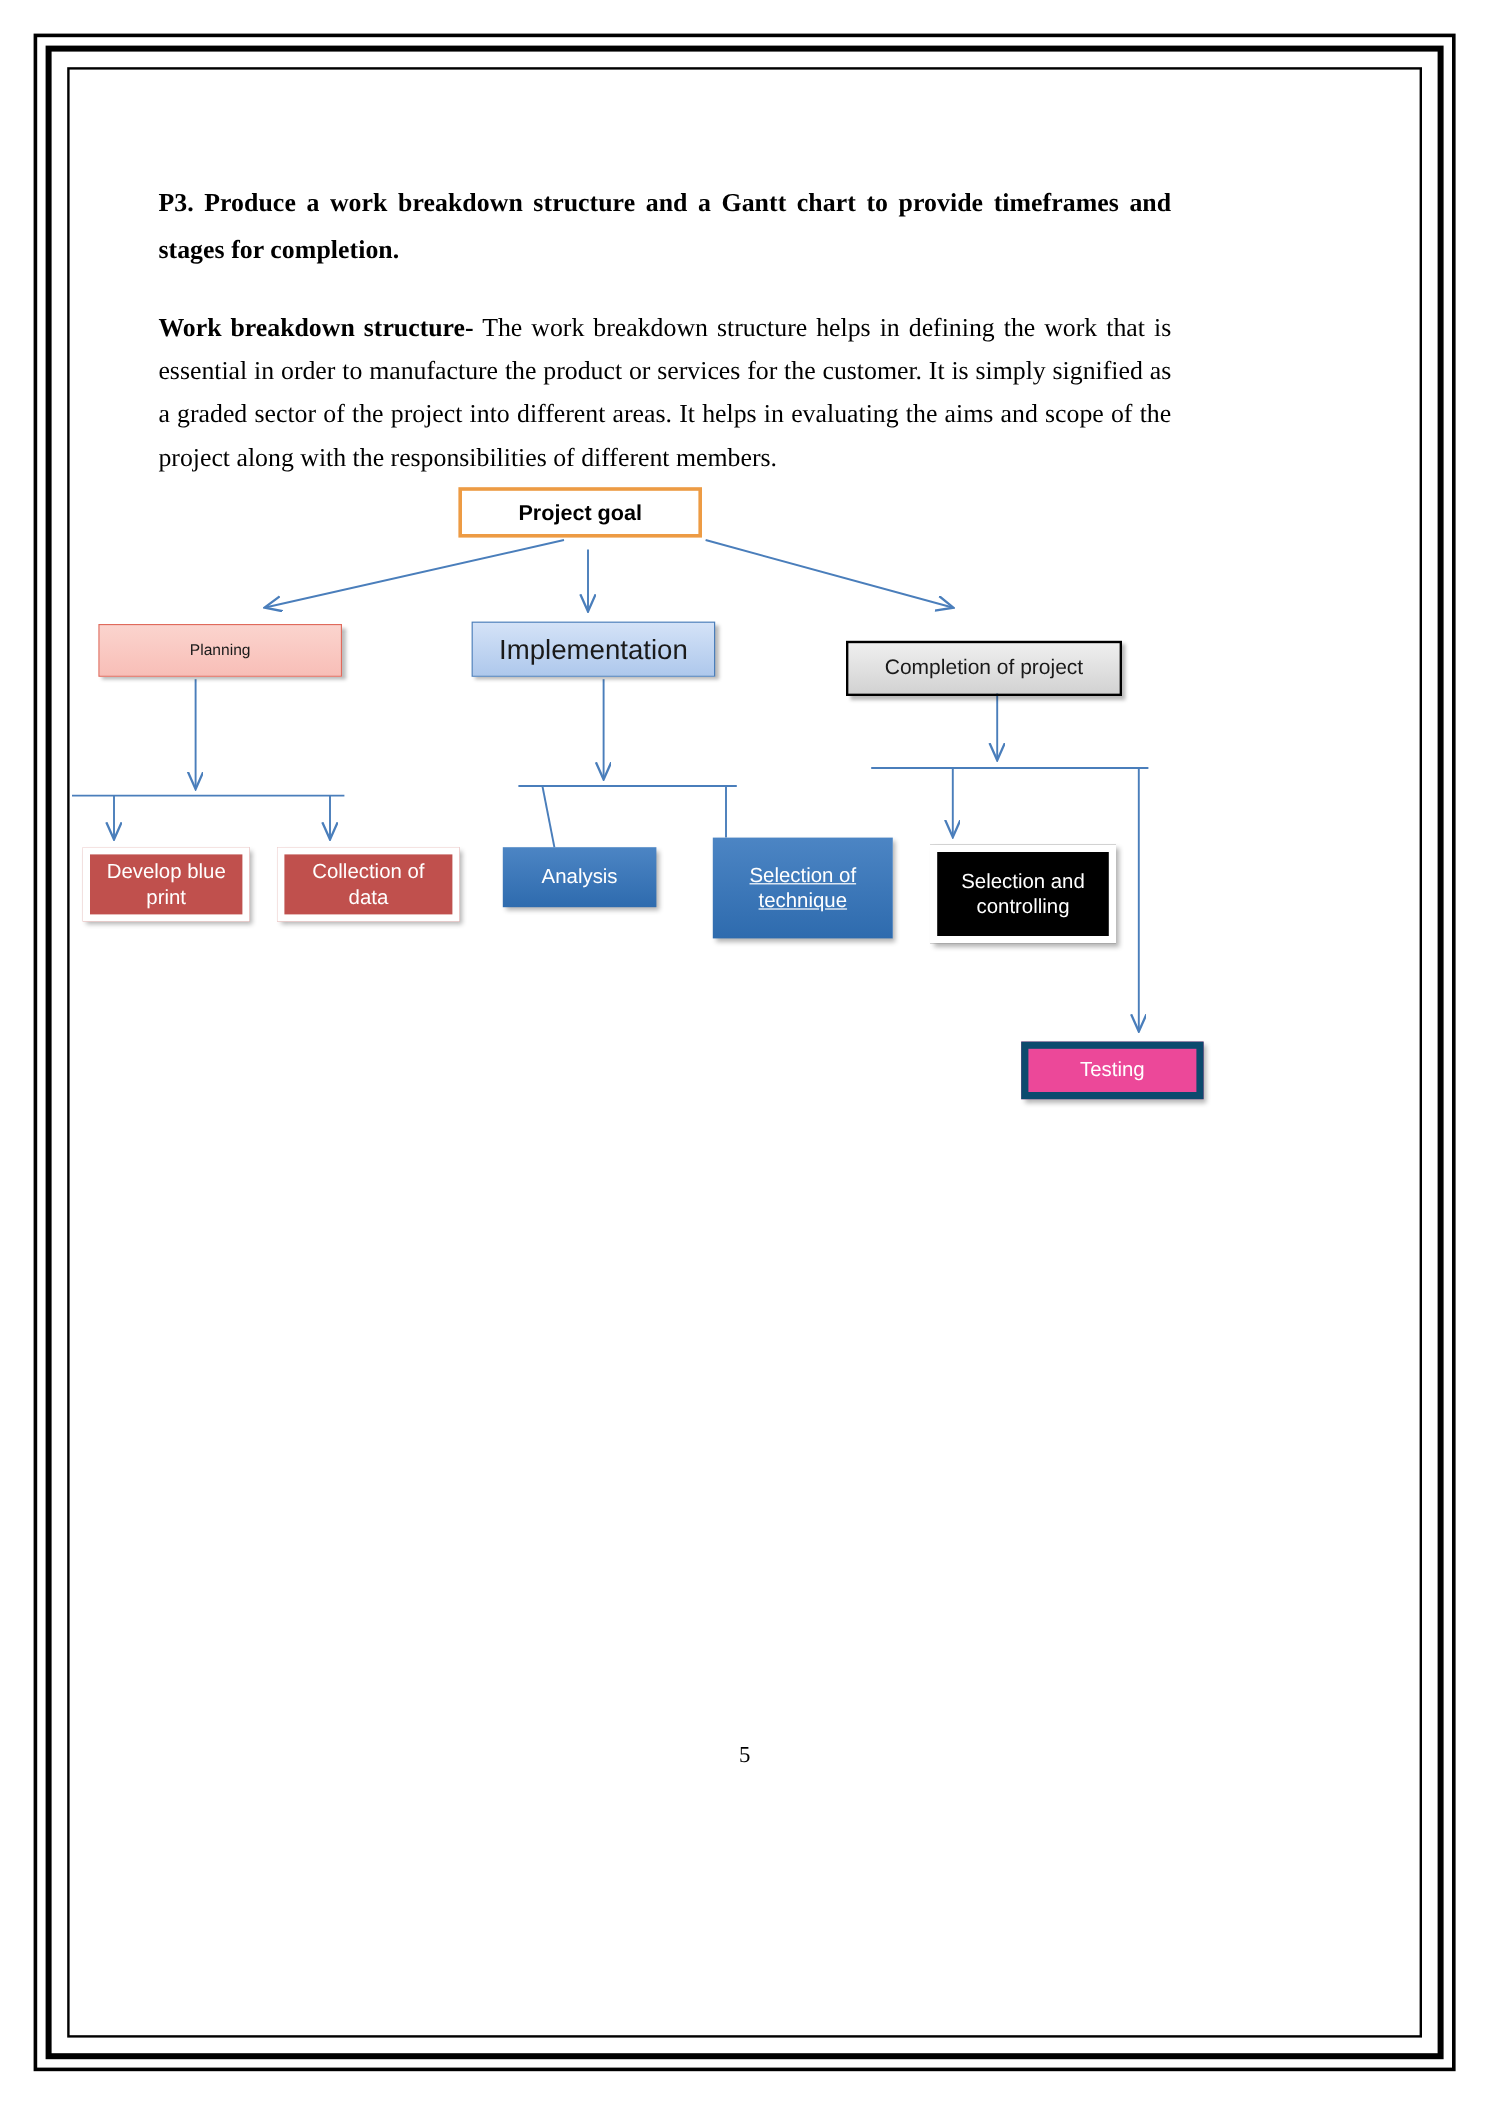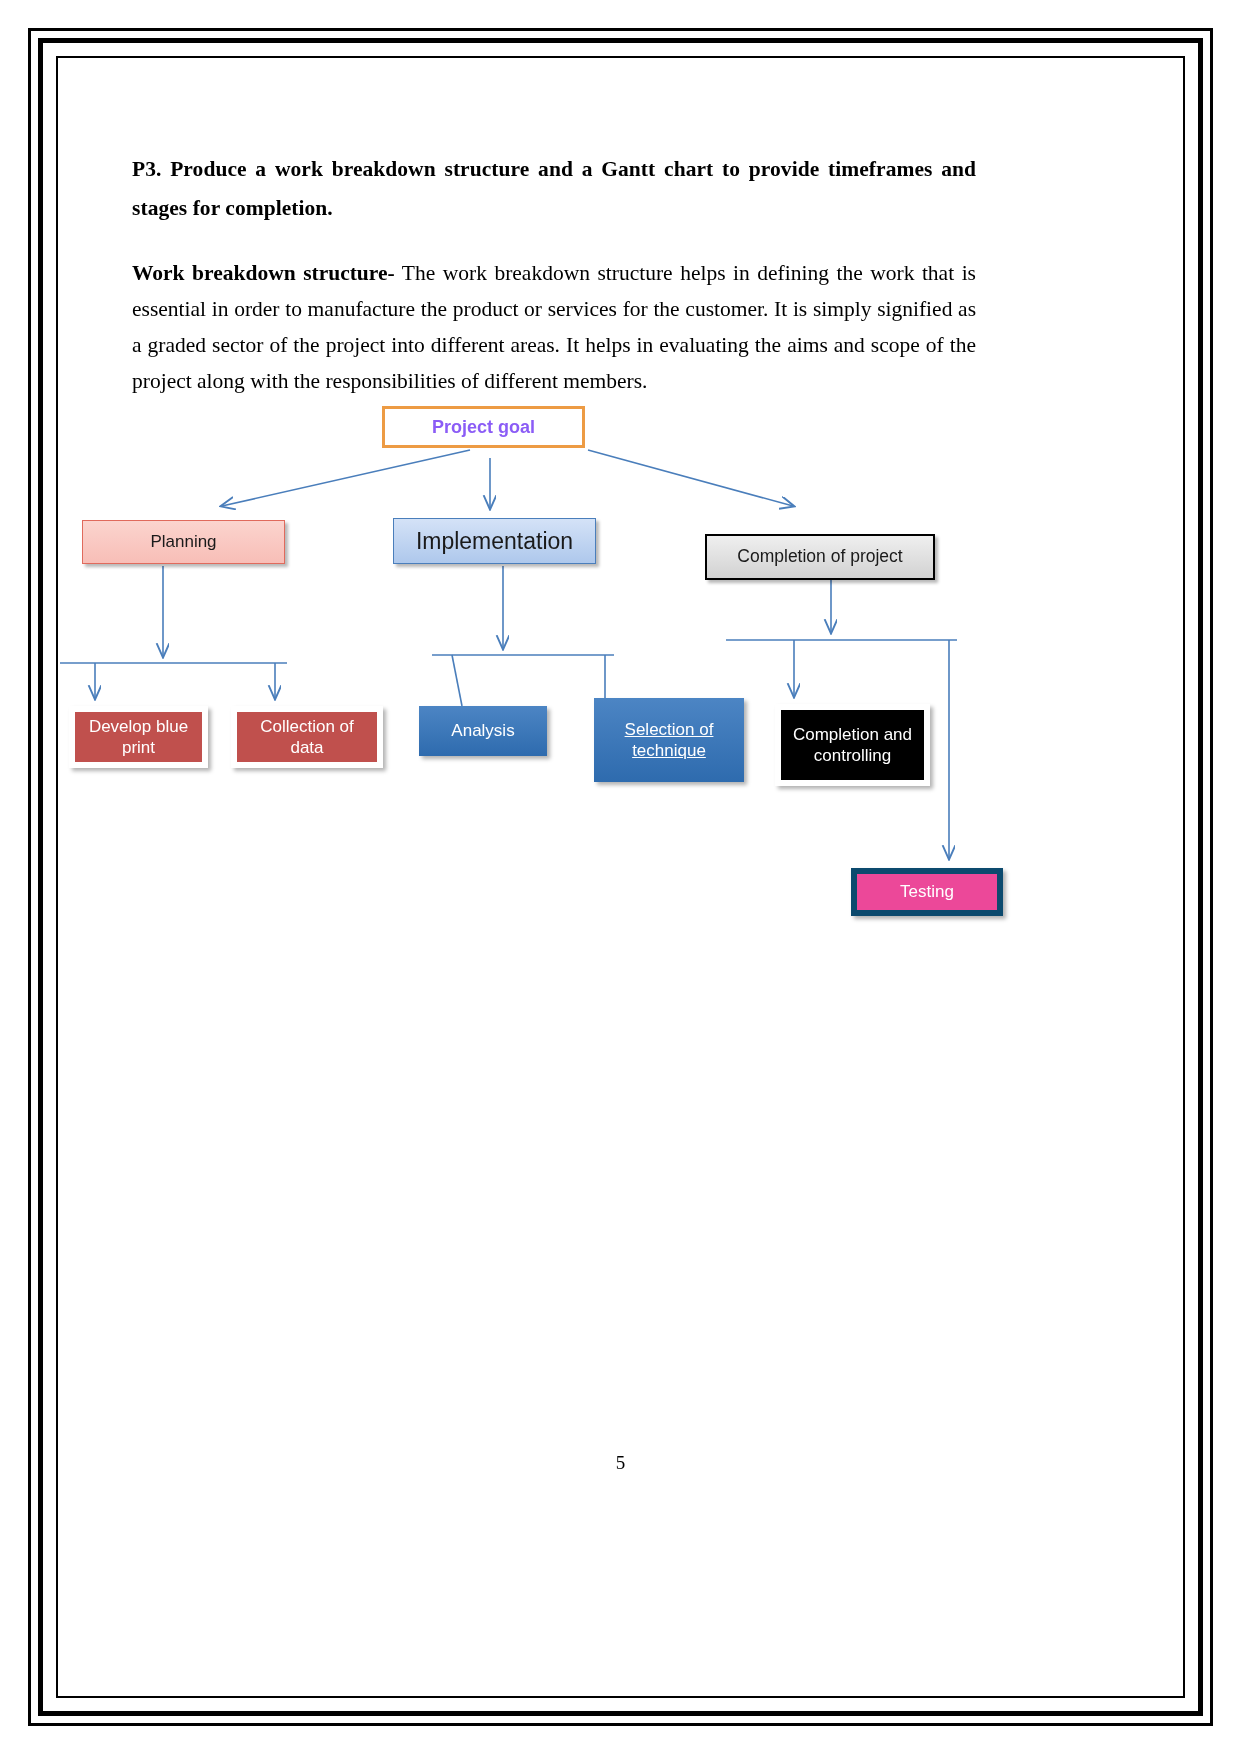--- a/index.html
+++ b/index.html
@@ -105,33 +105,33 @@
   
   .node-root {
     left: 382px;
     top: 8px;
     width: 203px;
     height: 42px;
     background: #ffffff;
     border: 3px solid #ED9B44;
     font-size: 18px;
     font-weight: bold;
-    color: #8b5cf6;
+    color: #000000;
   }
 
   
   .node-planning {
     left: 82px;
     top: 122px;
     width: 203px;
     height: 44px;
     background: linear-gradient(180deg, #FBD4CE 0%, #F8BEB7 100%);
     border: 1.5px solid #E06A5C;
     box-shadow: 3px 3px 3px rgba(0,0,0,0.28);
-    font-size: 17px;
+    font-size: 13px;
     color: #1a1a1a;
   }
   .node-implementation {
     left: 393px;
     top: 120px;
     width: 203px;
     height: 46px;
     background: linear-gradient(180deg, #D4E2F7 0%, #AEC8EC 100%);
     border: 1.5px solid #4A7EBB;
     box-shadow: 3px 3px 3px rgba(0,0,0,0.28);
@@ -307,21 +307,21 @@
 
   <div class="node node-analysis">
     <span>Analysis</span>
   </div>
 
   <div class="node node-selection">
     <span>Selection of technique</span>
   </div>
 
   <div class="node node-monitoring">
-    <span>Completion and controlling</span>
+    <span>Selection and controlling</span>
   </div>
 
   <div class="node node-testing">
     <span>Testing</span>
   </div>
 
 </div>
 
 <div class="page-number">5</div>
 

